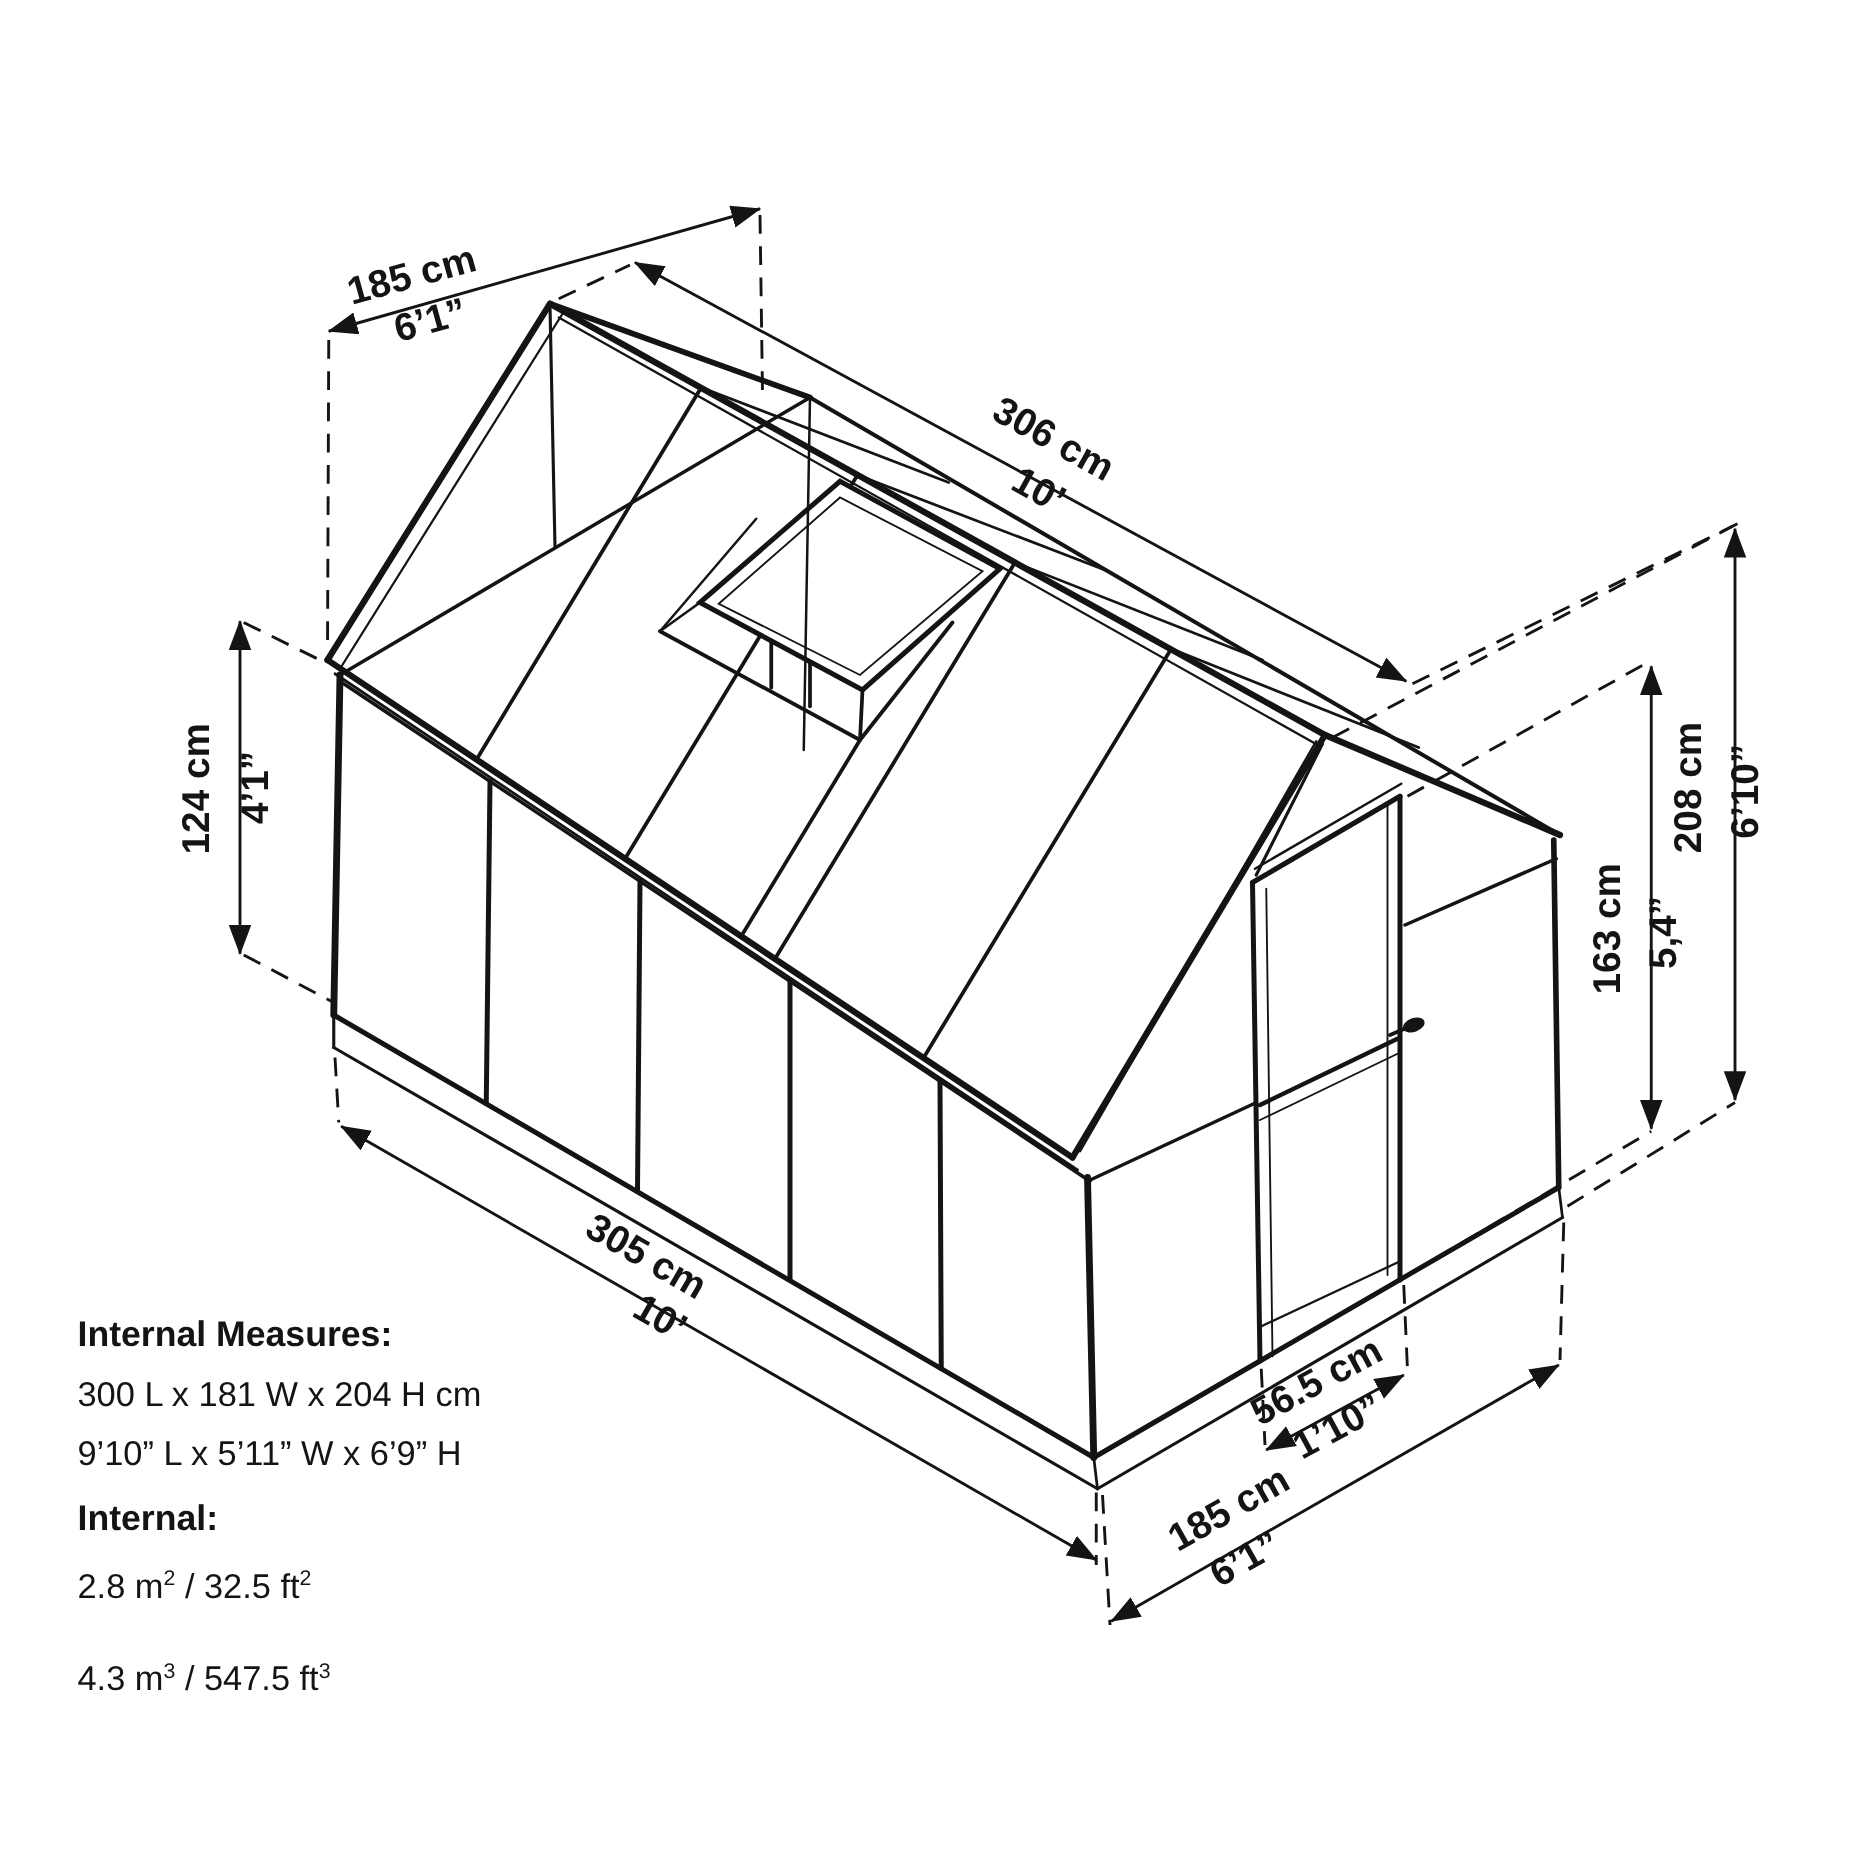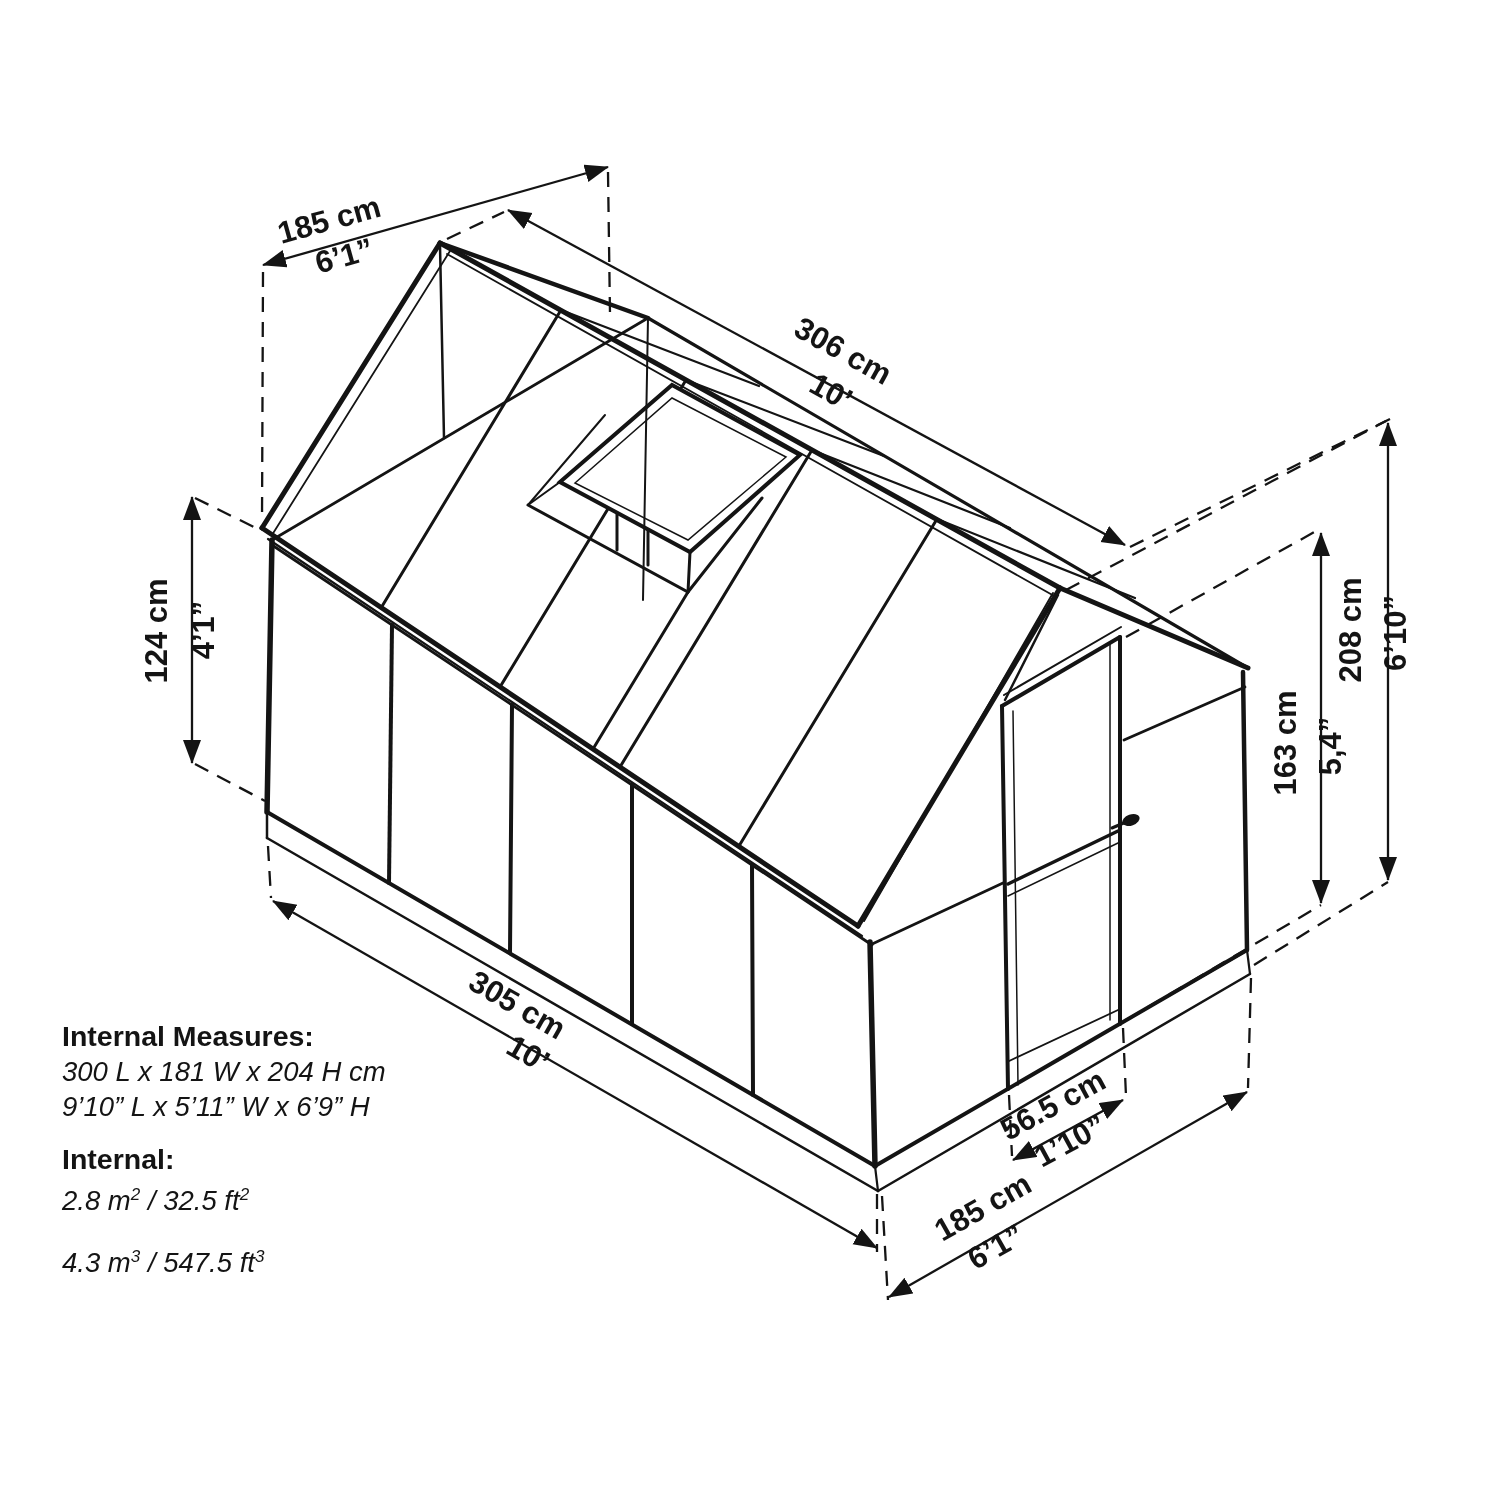--- a/index.html
+++ b/index.html
@@ -4,23 +4,23 @@
 <style>
   html,body{margin:0;padding:0;background:#ffffff;}
   .stage{position:relative;width:1500px;height:1500px;background:#fff;overflow:hidden;
          font-family:"Liberation Sans","DejaVu Sans",sans-serif;color:#141414;}
   svg{position:absolute;left:0;top:0;}
   svg text{font-family:"Liberation Sans","DejaVu Sans",sans-serif;font-size:31px;font-weight:600;
            fill:#141414;text-anchor:middle;}
   .st  {stroke:#141414;fill:none;stroke-linecap:round;}
   .dim {stroke:#141414;fill:none;stroke-width:2.3;}
   .dsh {stroke:#141414;fill:none;stroke-width:2.3;stroke-dasharray:15 10;}
-  .specs{position:absolute;left:62px;top:1020px;width:430px;line-height:31px;font-size:27.5px;}
+  .specs{position:absolute;left:62px;top:1052px;width:430px;line-height:31px;font-size:27.5px;}
   .specs h3{margin:0;padding:0;font-size:28.5px;font-weight:700;line-height:32px;}
-  .specs p{margin:4px 0 0 0;padding:0;font-style:italic;}
+  .specs p{margin:16px 0 0 0;padding:0;}
   .specs .gap{height:21px;}
   .specs sup{font-size:62%;}
 </style>
 </head>
 <body>
 
 <div class="stage">
 
 <svg width="1500" height="1500" viewBox="0 0 1500 1500">
   <defs>

